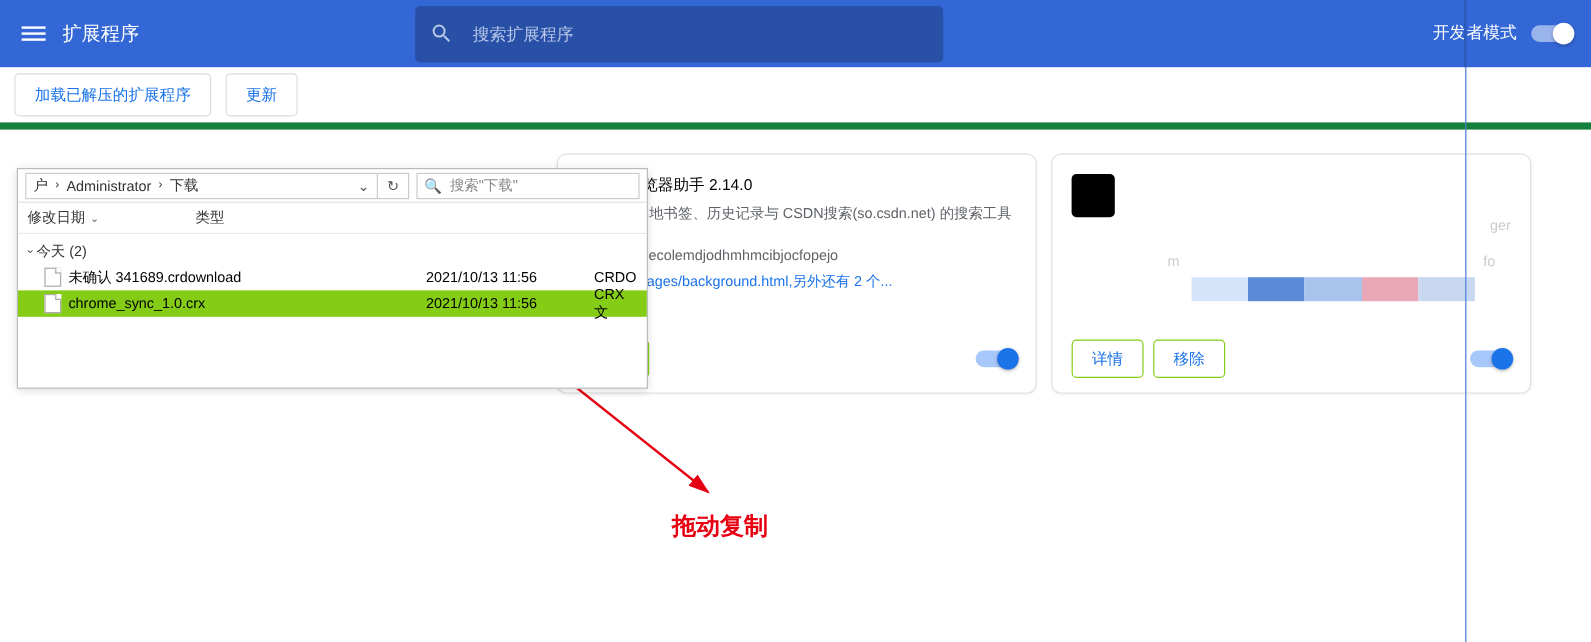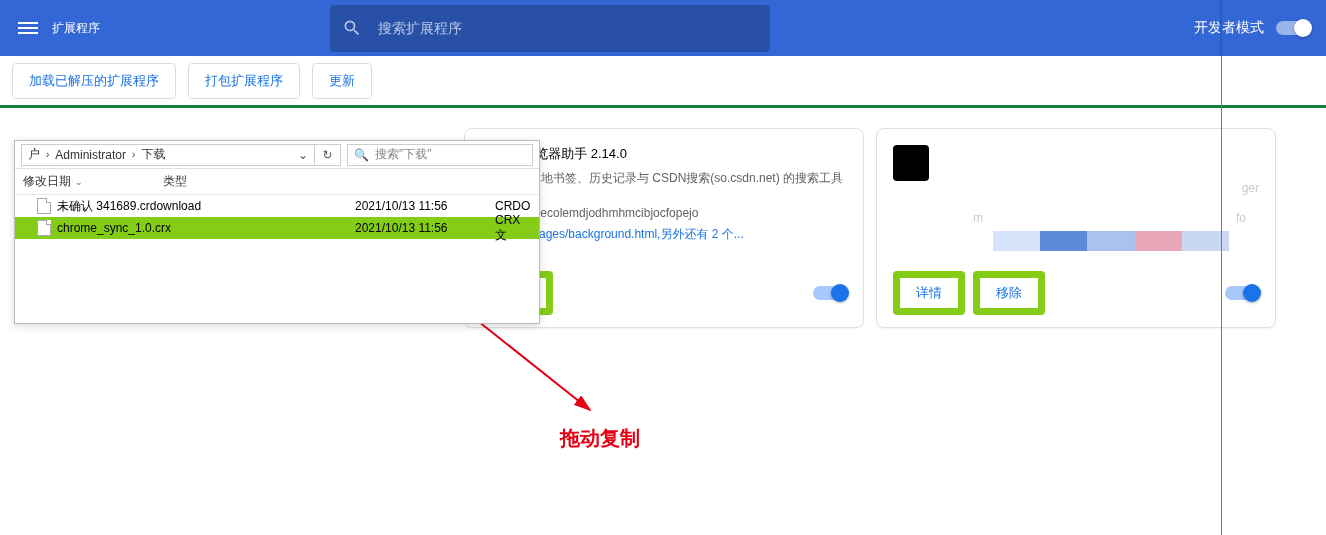--- a/index.html
+++ b/index.html
@@ -2,47 +2,47 @@
 <html><head>
 <meta charset="utf-8">
 <style>
 * { margin: 0; padding: 0; box-sizing: border-box; font-family: "Microsoft YaHei", Arial, sans-serif; }
 body { width: 1326px; height: 535px; background: #fff; overflow: hidden; position: relative; }
 
 
 .header { height: 56px; background: #3367d6; display: flex; align-items: center; padding: 0 16px; color: #fff; }
 .hamburger { width: 24px; height: 24px; margin-right: 12px; display: flex; flex-direction: column; justify-content: space-around; padding: 4px 2px; cursor: pointer; }
 .hamburger span { height: 2px; background: #fff; }
-.header-title { font-size: 12px; }
+.header-title { font-size: 16px; }
 .search-box { margin-left: 230px; background: #2850a7; border-radius: 4px; height: 47px; width: 440px; display: flex; align-items: center; padding: 0 12px; }
 .search-box svg { width: 20px; height: 20px; fill: #b8c7e8; }
 .search-box input { background: transparent; border: none; outline: none; color: #fff; font-size: 14px; margin-left: 16px; flex: 1; }
 .search-box input::placeholder { color: #b8c7e8; }
 .header-right { margin-left: auto; display: flex; align-items: center; gap: 12px; }
 .dev-mode { font-size: 14px; margin-left: 11px; }
 .toggle { width: 34px; height: 14px; background: rgba(255,255,255,0.5); border-radius: 7px; position: relative; cursor: pointer; }
 .toggle::after { content: ''; position: absolute; width: 18px; height: 18px; background: #fff; border-radius: 50%; top: -2px; right: -2px; box-shadow: 0 1px 3px rgba(0,0,0,0.3); }
 
 
-.toolbar { height: 52px; border-bottom: 3px solid #15803d; display: flex; align-items: center; padding: 0 12px; gap: 12px; }
+.toolbar { height: 52px; border-bottom: 6px solid #15803d; display: flex; align-items: center; padding: 0 12px; gap: 12px; }
 .toolbar button { background: #fff; border: 1px solid #dadce0; color: #1a73e8; font-size: 13px; padding: 8px 16px; border-radius: 4px; cursor: pointer; }
 
 
 .cards { padding: 20px 12px; display: flex; gap: 12px; position: relative; }
 .card { width: 400px; height: 200px; background: #fff; border: 1px solid #e0e0e0; border-radius: 8px; padding: 16px; position: relative; box-shadow: 0 1px 2px rgba(0,0,0,0.05); }
 .card-placeholder { width: 400px; height: 200px; }
 .card-head { display: flex; gap: 12px; align-items: center; }
 .card-icon { width: 36px; height: 36px; background: #000; border-radius: 4px; flex-shrink: 0; }
 .card-title { font-size: 13px; margin-bottom: 6px; }
 .card-desc { font-size: 12px; color: #5f6368; line-height: 1.5; }
 .card-id { font-size: 12px; color: #5f6368; margin-top: 18px; }
 .card-view { font-size: 12px; color: #5f6368; margin-top: 4px; }
 .card-view a { color: #1a73e8; text-decoration: none; }
 .card-footer { position: absolute; bottom: 12px; left: 16px; right: 16px; display: flex; align-items: center; gap: 8px; }
-.card-footer button { background: #fff; border: 7px solid #84cc16; color: #1a73e8; font-size: 13px; padding: 6px 16px; border-radius: 4px; cursor: pointer; }
+.card-footer button { background: #fff; border: 1px solid #84cc16; color: #1a73e8; font-size: 13px; padding: 6px 16px; border-radius: 4px; cursor: pointer; }
 .card-toggle { margin-left: auto; width: 34px; height: 14px; background: #a8c7fa; border-radius: 7px; position: relative; cursor: pointer; }
 .card-toggle::after { content: ''; position: absolute; width: 18px; height: 18px; background: #1a73e8; border-radius: 50%; top: -2px; right: -2px; box-shadow: 0 1px 3px rgba(0,0,0,0.3); }
 .blur-row { display: flex; margin-top: 24px; height: 20px; gap: 0; }
 .blur-row div { flex: 1; }
 .lite-text { font-size: 12px; color: #ccc; position: absolute; }
 
 
 .explorer { position: absolute; top: 140px; left: 14px; width: 526px; height: 184px; background: #fff; border: 1px solid #bbb; z-index: 10; font-size: 12px; box-shadow: 0 2px 8px rgba(0,0,0,0.15); }
 .exp-path { height: 28px; border-bottom: 1px solid #e0e0e0; display: flex; align-items: center; padding: 0 6px; }
 .exp-path-box { display: flex; align-items: center; gap: 6px; flex: 1; height: 22px; border: 1px solid #ccc; padding: 0 6px; background: #fff; }
@@ -90,21 +90,20 @@
     <input type="text" placeholder="搜索扩展程序" style="">
   </div>
   <div class="header-right">
     <span class="dev-mode">开发者模式</span>
     <div class="toggle"></div>
   </div>
 </div>
 
 <div class="toolbar">
   <button>加载已解压的扩展程序</button>
-  <button>打包扩展程序</button>
   <button>更新</button>
 </div>
 
 <div class="cards">
   <div class="card-placeholder"></div>
 
   <div class="card" style="margin-left:40px;">
     <div class="card-title">CSDN·浏览器助手  2.14.0</div>
     <div class="card-desc">一款集成本地书签、历史记录与 CSDN搜索(so.csdn.net) 的搜索工具</div>
     <div class="card-id">ID：kfkdboecolemdjodhmhmcibjocfopejo</div>
@@ -160,20 +159,24 @@
       <span>搜索"下载"</span>
     </div>
   </div>
   <div class="exp-cols">
     <div class="col-date">
       <span>修改日期</span>
       <span class="sort-arrow">⌄</span>
     </div>
     <div class="col-type">类型</div>
   </div>
+  <div class="exp-group">
+    <span class="caret">›</span>
+    <span>今天 (2)</span>
+  </div>
   <div class="exp-row">
     <div class="file-icon"></div>
     <div class="row-name">未确认 341689.crdownload</div>
     <div class="row-date">2021/10/13 11:56</div>
     <div class="row-type">CRDO</div>
   </div>
   <div class="exp-row selected">
     <div class="file-icon"></div>
     <div class="row-name">chrome_sync_1.0.crx</div>
     <div class="row-date">2021/10/13 11:56</div>

